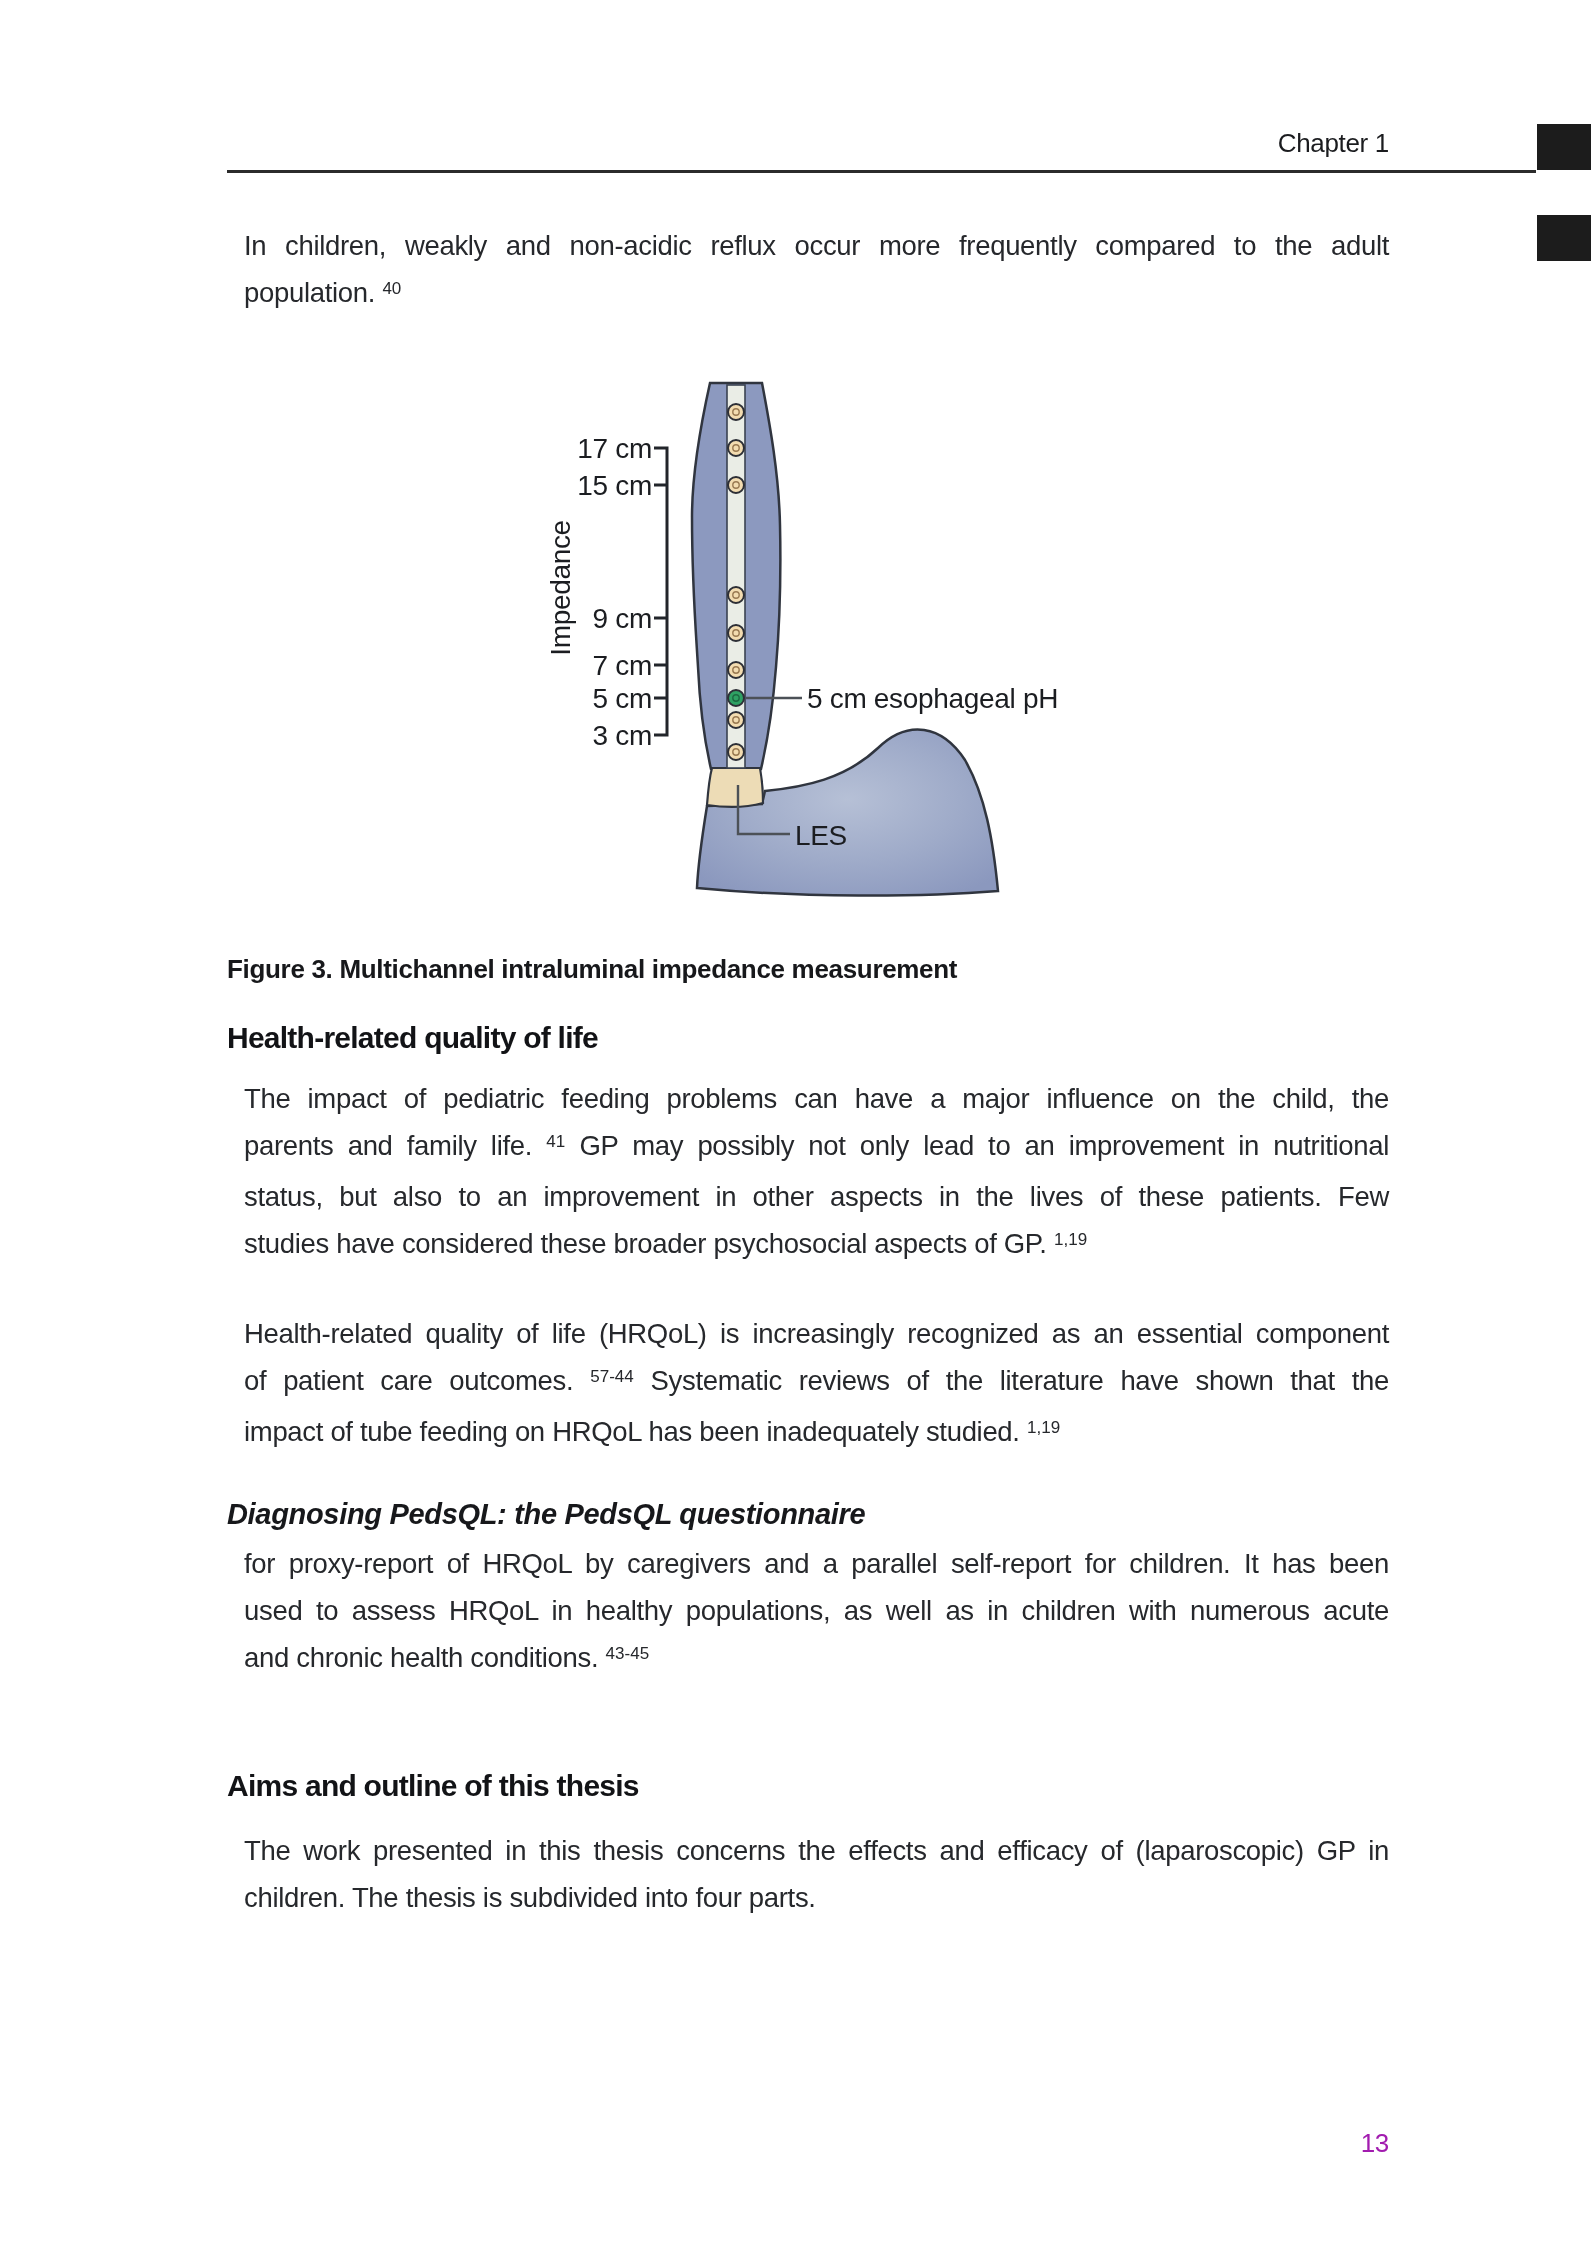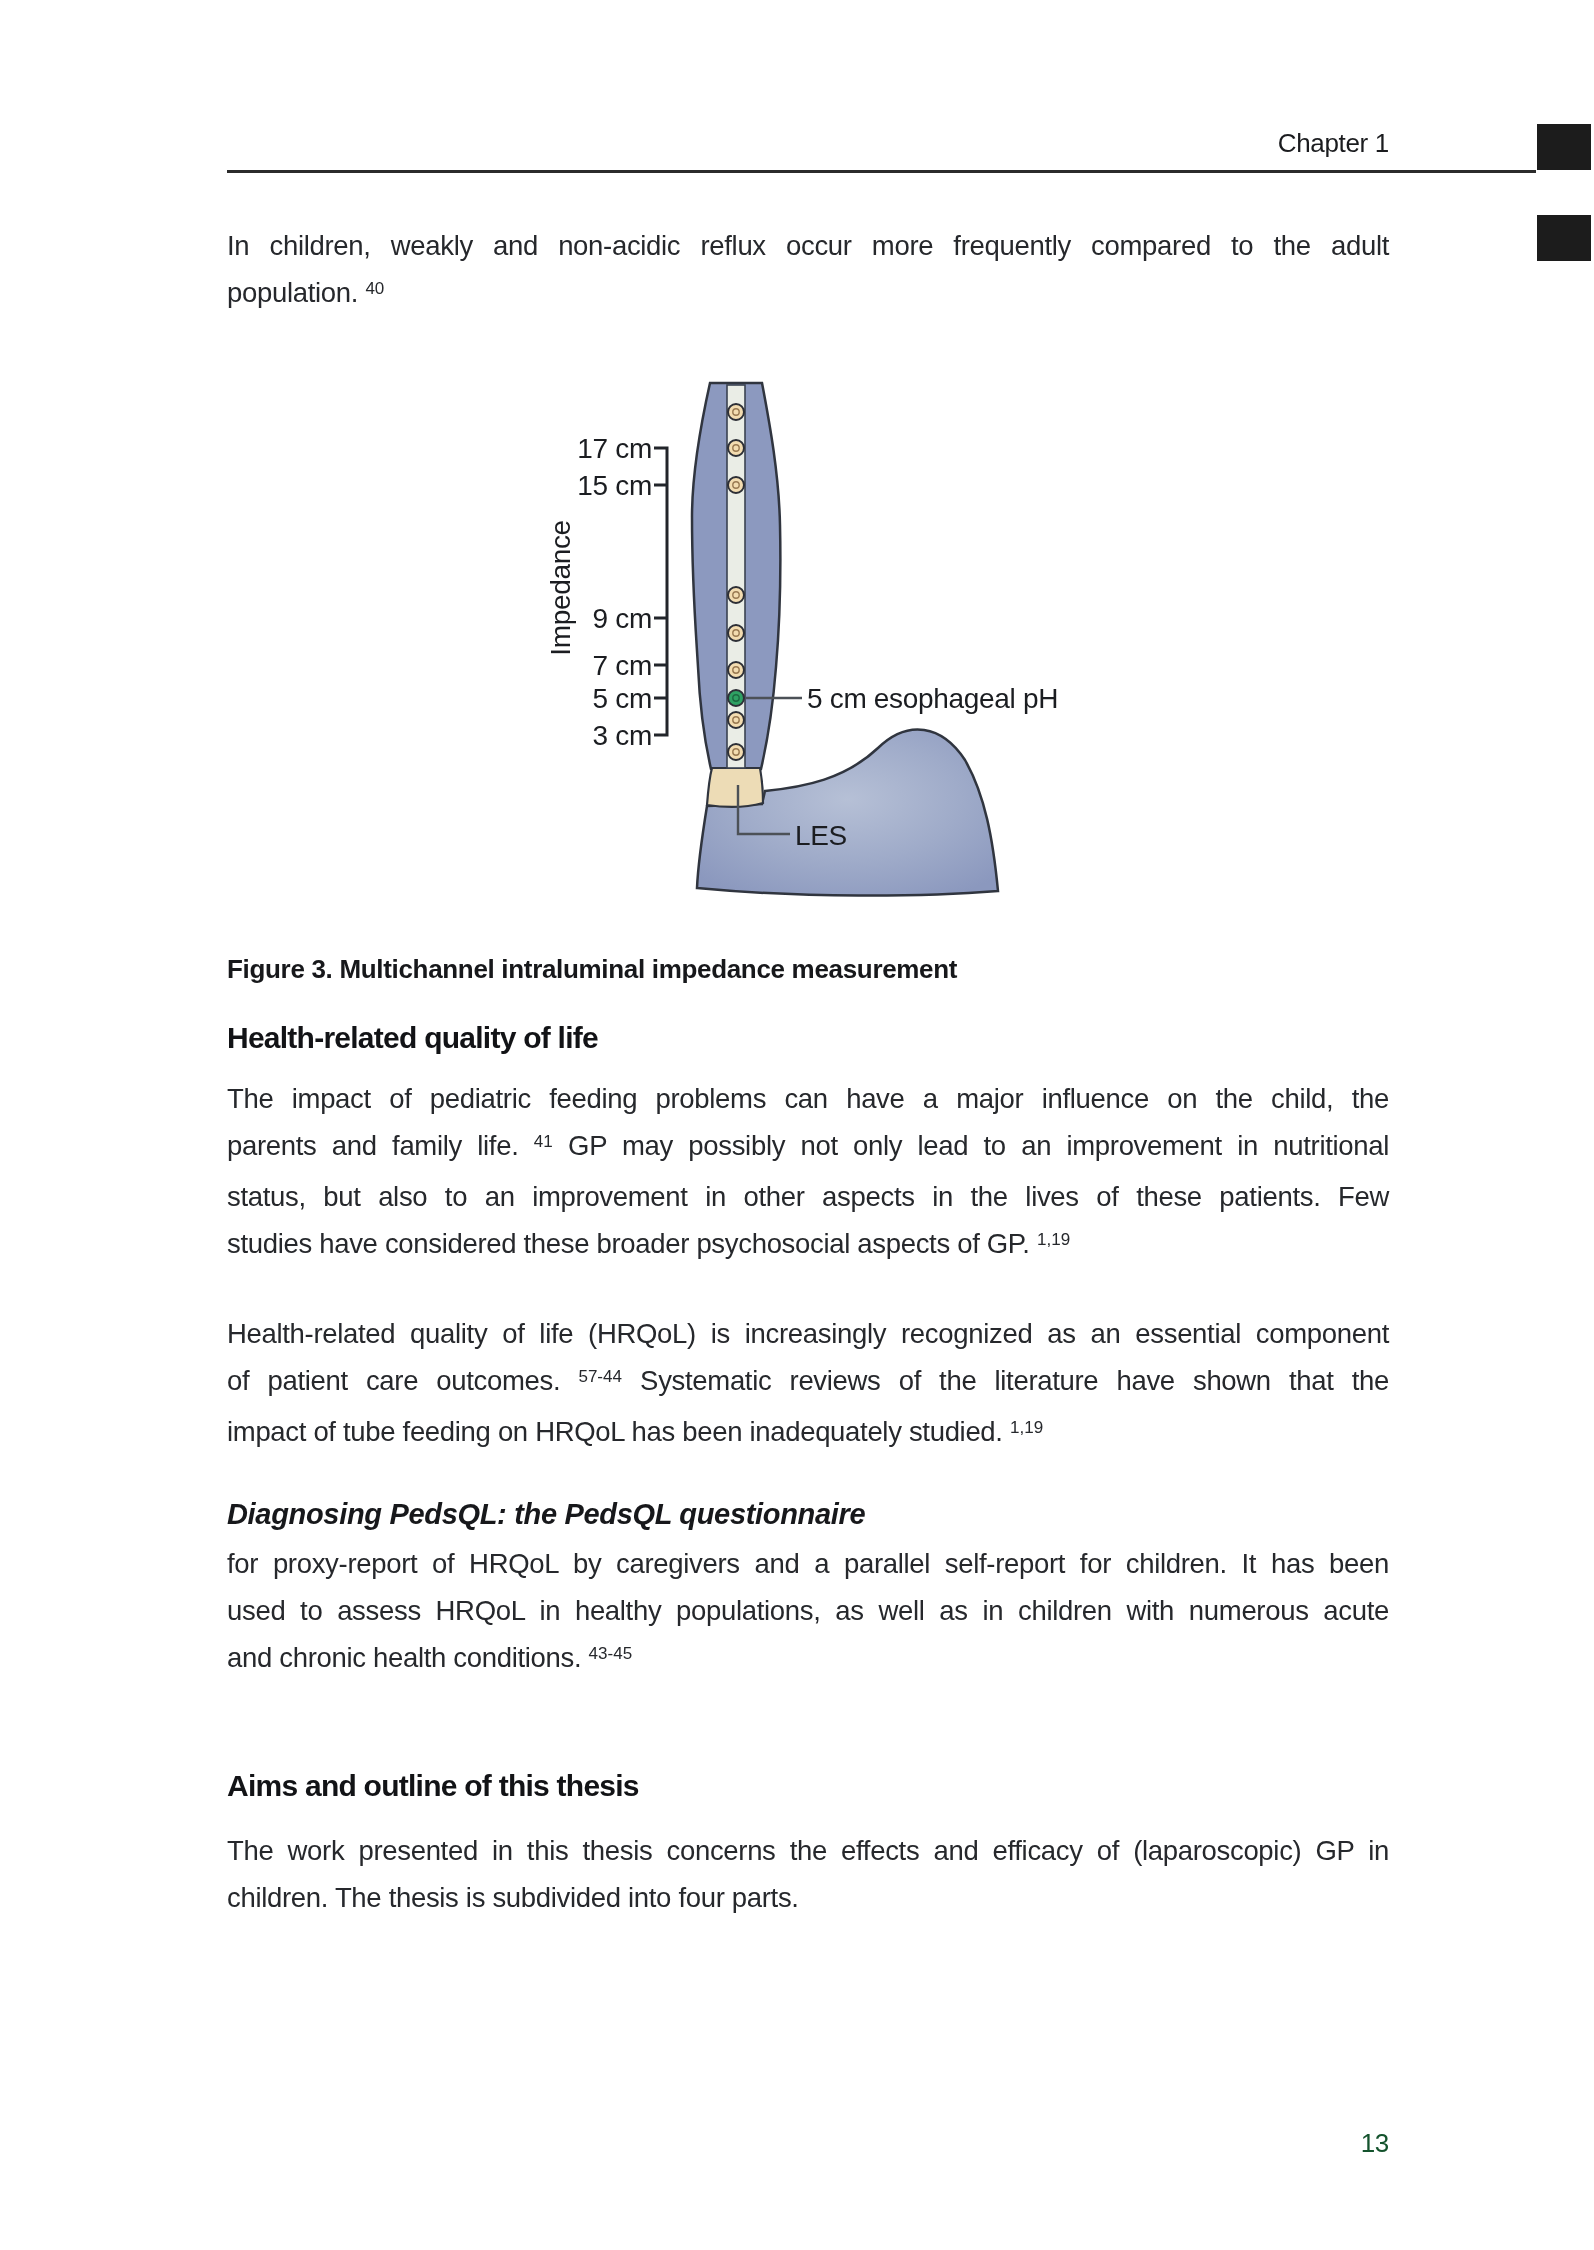--- a/index.html
+++ b/index.html
@@ -6,34 +6,34 @@
   #page{position:relative;width:1594px;height:1604px;background:#ffffff;
         font-family:"Liberation Sans",sans-serif;color:#26282c;letter-spacing:-0.02em;}
   .abs{position:absolute;}
   
   .chapter-label{left:227px;top:128px;width:1162px;text-align:right;font-size:26px;color:#1b1c1f;line-height:30px;}
   .header-rule{left:227px;top:170px;width:1309px;height:3px;background:#2b2b2b;}
   .corner-sq{left:1537px;width:54px;height:46px;background:#1c1c1c;}
   .sq1{top:124px;} .sq2{top:215px;}
   
   .para{left:227px;width:1162px;font-size:27.5px;}
-  .tl{line-height:47px;text-align:justify;text-align-last:justify;}
+  .tl{line-height:47px;text-align:justify;text-align-last:justify;margin-left:17px;}
   .tl.last{text-align-last:left;}
   .sup{font-size:0.62em;position:relative;top:-0.48em;letter-spacing:0;}
   .p-intro{top:222px;}
   .fig-caption{left:227px;top:912px;font-size:26px;font-weight:bold;color:#17181b;line-height:34px;margin-top:40px;}
   .h-big{left:227px;width:1162px;font-size:30px;font-weight:bold;color:#121316;line-height:44px;letter-spacing:-0.025em;}
   .h1-hrqol{top:1016px;}
   .p-hrqol1{top:1075px;}
   .p-hrqol2{top:1310px;}
   .h-italic{left:227px;width:1162px;font-size:29px;font-weight:bold;font-style:italic;color:#17181b;line-height:38px;top:1495px;}
   .p-pedsql{top:1540px;}
   .h3-aims{top:1764px;}
   .p-aims{top:1827px;}
-  .page-number{left:227px;top:2128px;width:1162px;text-align:right;font-size:26px;color:#14532d;line-height:30px;}
+  .page-number{left:227px;top:2128px;width:1162px;text-align:right;font-size:26px;color:#a21caf;line-height:30px;}
   
   .figure-wrap{left:540px;top:375px;width:560px;height:540px;}
   svg text{font-family:"Liberation Sans",sans-serif;fill:#1b1d21;font-size:28px;}
 </style>
 </head>
 <body>
 
 <div id="page">
 
   <div class="abs chapter-label">Chapter 1</div>

